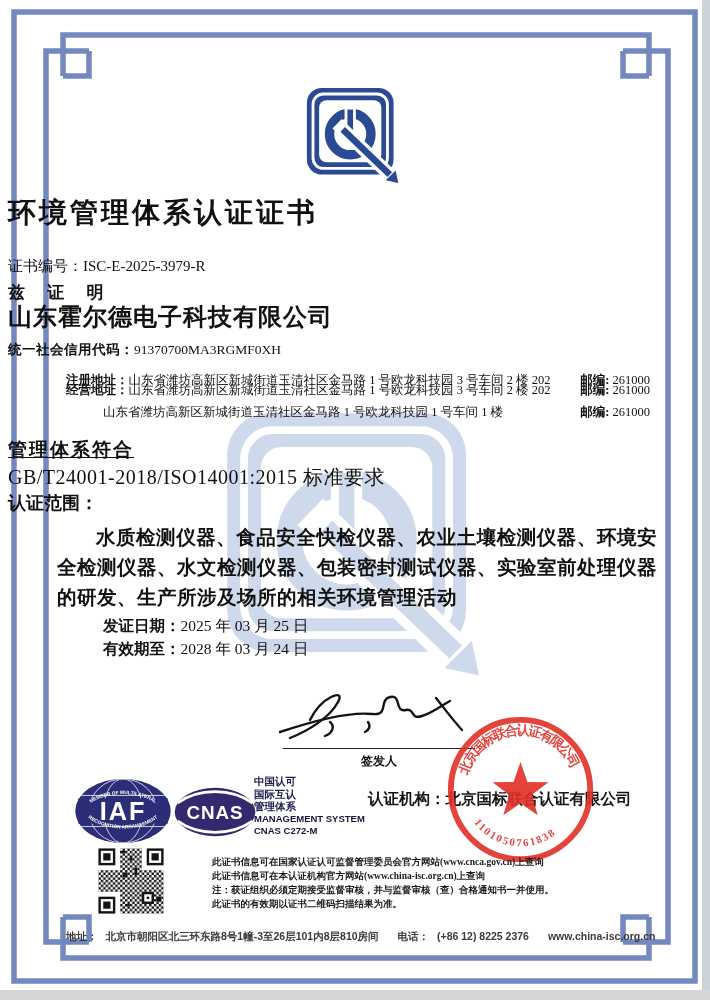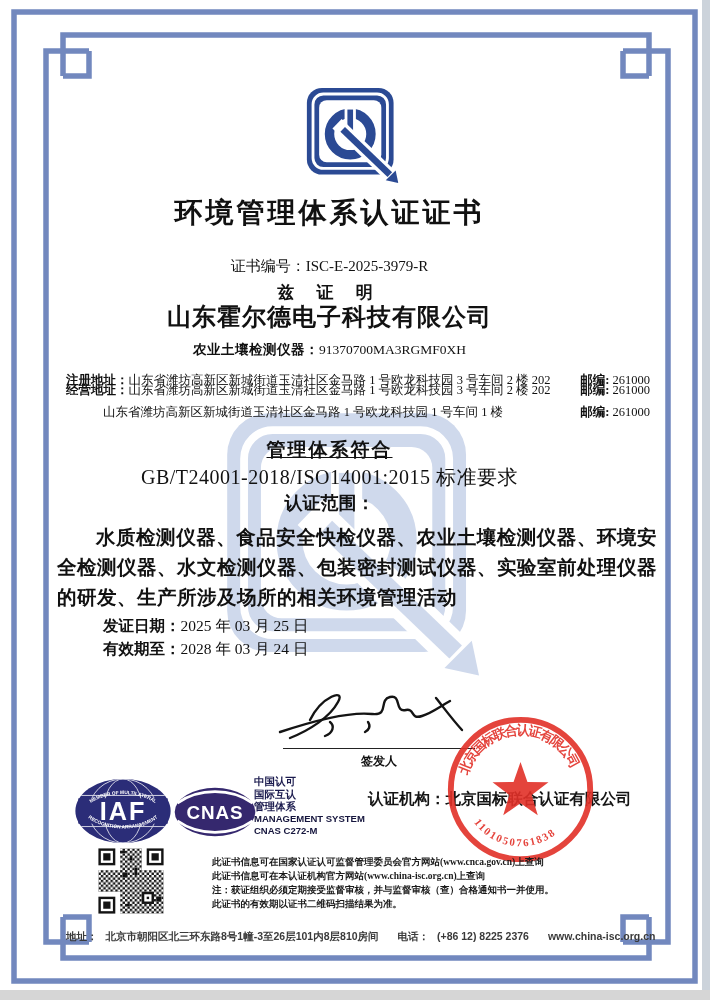--- a/index.html
+++ b/index.html
@@ -1,19 +1,19 @@
 <!DOCTYPE html>
 <html><head>
 <meta charset="utf-8">
 <style>
   html,body{margin:0;padding:0;background:#fff;}
   .page{position:relative;width:710px;height:1000px;background:#ffffff;overflow:hidden;
         font-family:"Liberation Serif","DejaVu Serif",serif;color:#111;}
   .abs{position:absolute;}
-  .center{left:0;width:659px;text-align:center;}
+  .center{left:8px;width:659px;}
   
   .edge-right{left:702px;top:0;width:8px;height:1000px;background:#ccd3db;}
   .edge-bottom{left:0;top:990px;width:710px;height:10px;background:#d6d6d6;}
   
   .title{top:194px;font-size:28px;font-weight:bold;letter-spacing:3px;}
   .certno{top:257px;font-size:15px;}
   .hereby{top:281px;font-size:17px;font-weight:bold;letter-spacing:9px;}
   .company{top:301px;font-size:24px;font-weight:bold;letter-spacing:1px;}
   .credit{top:341px;font-size:13.5px;}
   .credit b{letter-spacing:.5px;}
@@ -91,21 +91,21 @@
   <div class="abs center title">环境管理体系认证证书</div>
 
   <div class="abs center certno">
     <span>证书编号：</span><span>ISC-E-2025-3979-R</span>
   </div>
 
   <div class="abs center hereby">兹 证 明</div>
   <div class="abs center company">山东霍尔德电子科技有限公司</div>
 
   <div class="abs center credit">
-    <b>农业土壤检测仪器：</b><span>91370700MA3RGMF0XH</span>
+    <b>统一社会信用代码：</b><span>91370700MA3RGMF0XH</span>
   </div>
 
   <div class="abs addr-row r1">
     <span class="lbl">注册地址：</span><span class="txt">山东省潍坊高新区新城街道玉清社区金马路 1 号欧龙科技园 3 号车间 2 楼 202</span>
     <span class="postal"><span class="plbl">邮编: </span><span>261000</span></span>
   </div>
   <div class="abs addr-row r2">
     <span class="lbl">经营地址：</span><span class="txt">山东省潍坊高新区新城街道玉清社区金马路 1 号欧龙科技园 3 号车间 2 楼 202</span>
     <span class="postal"><span class="plbl">邮编: </span><span>261000</span></span>
   </div>

